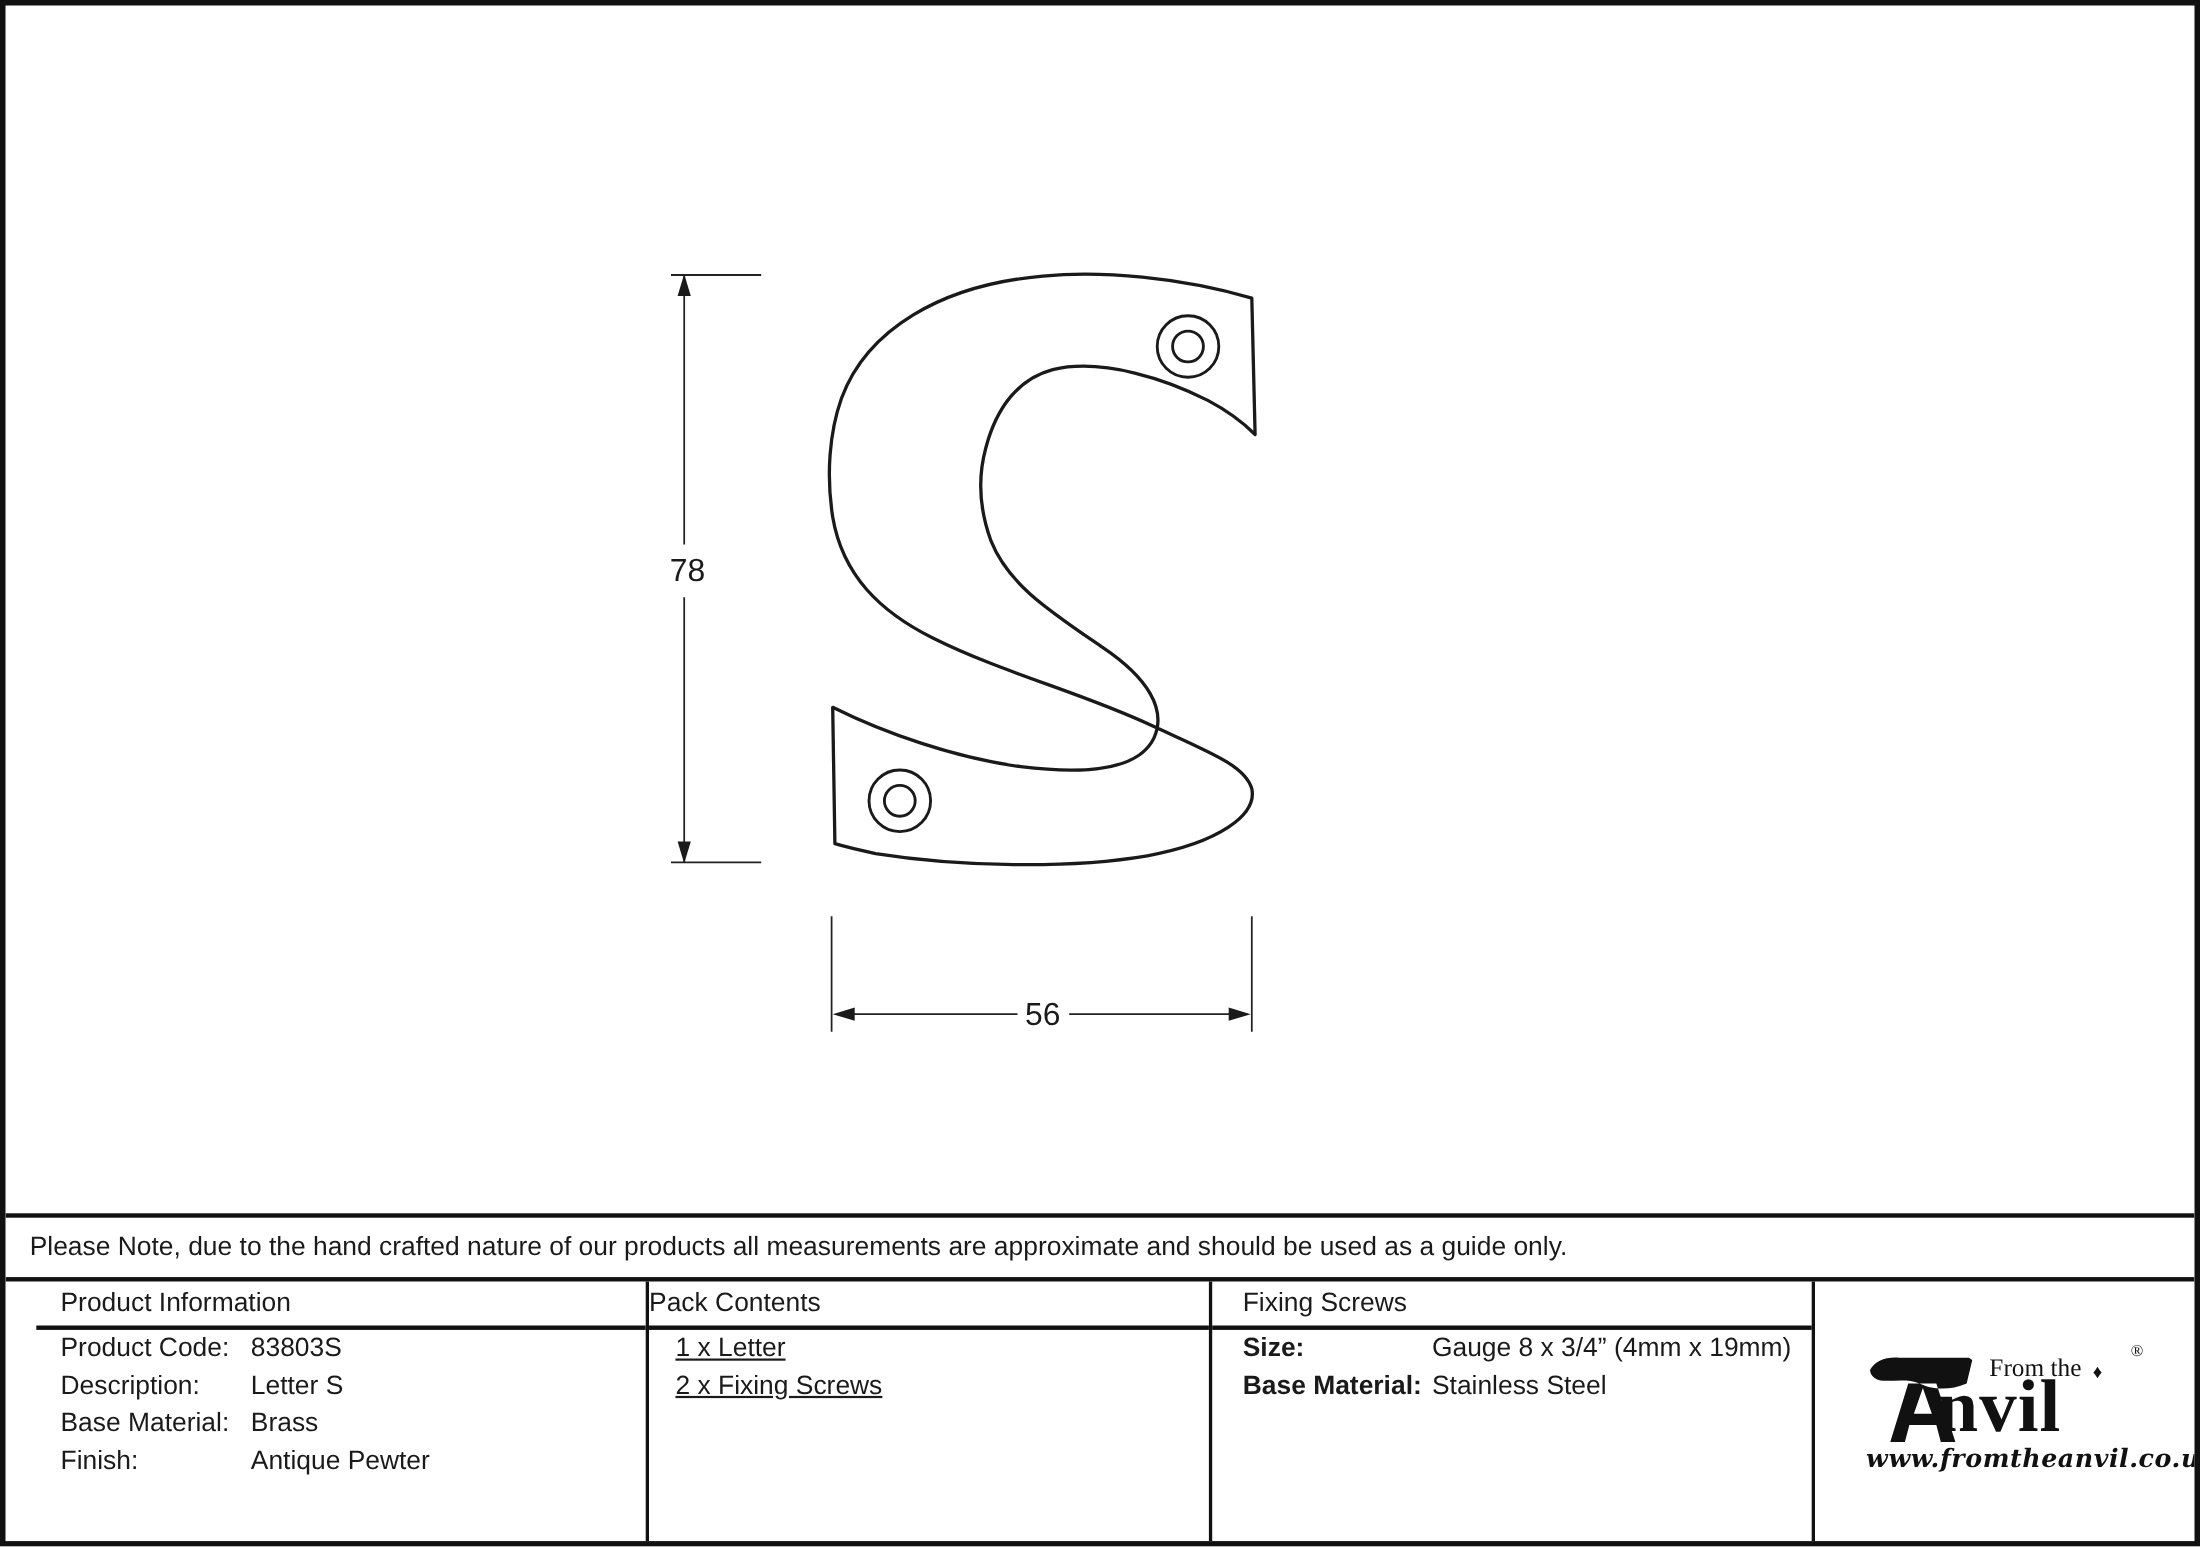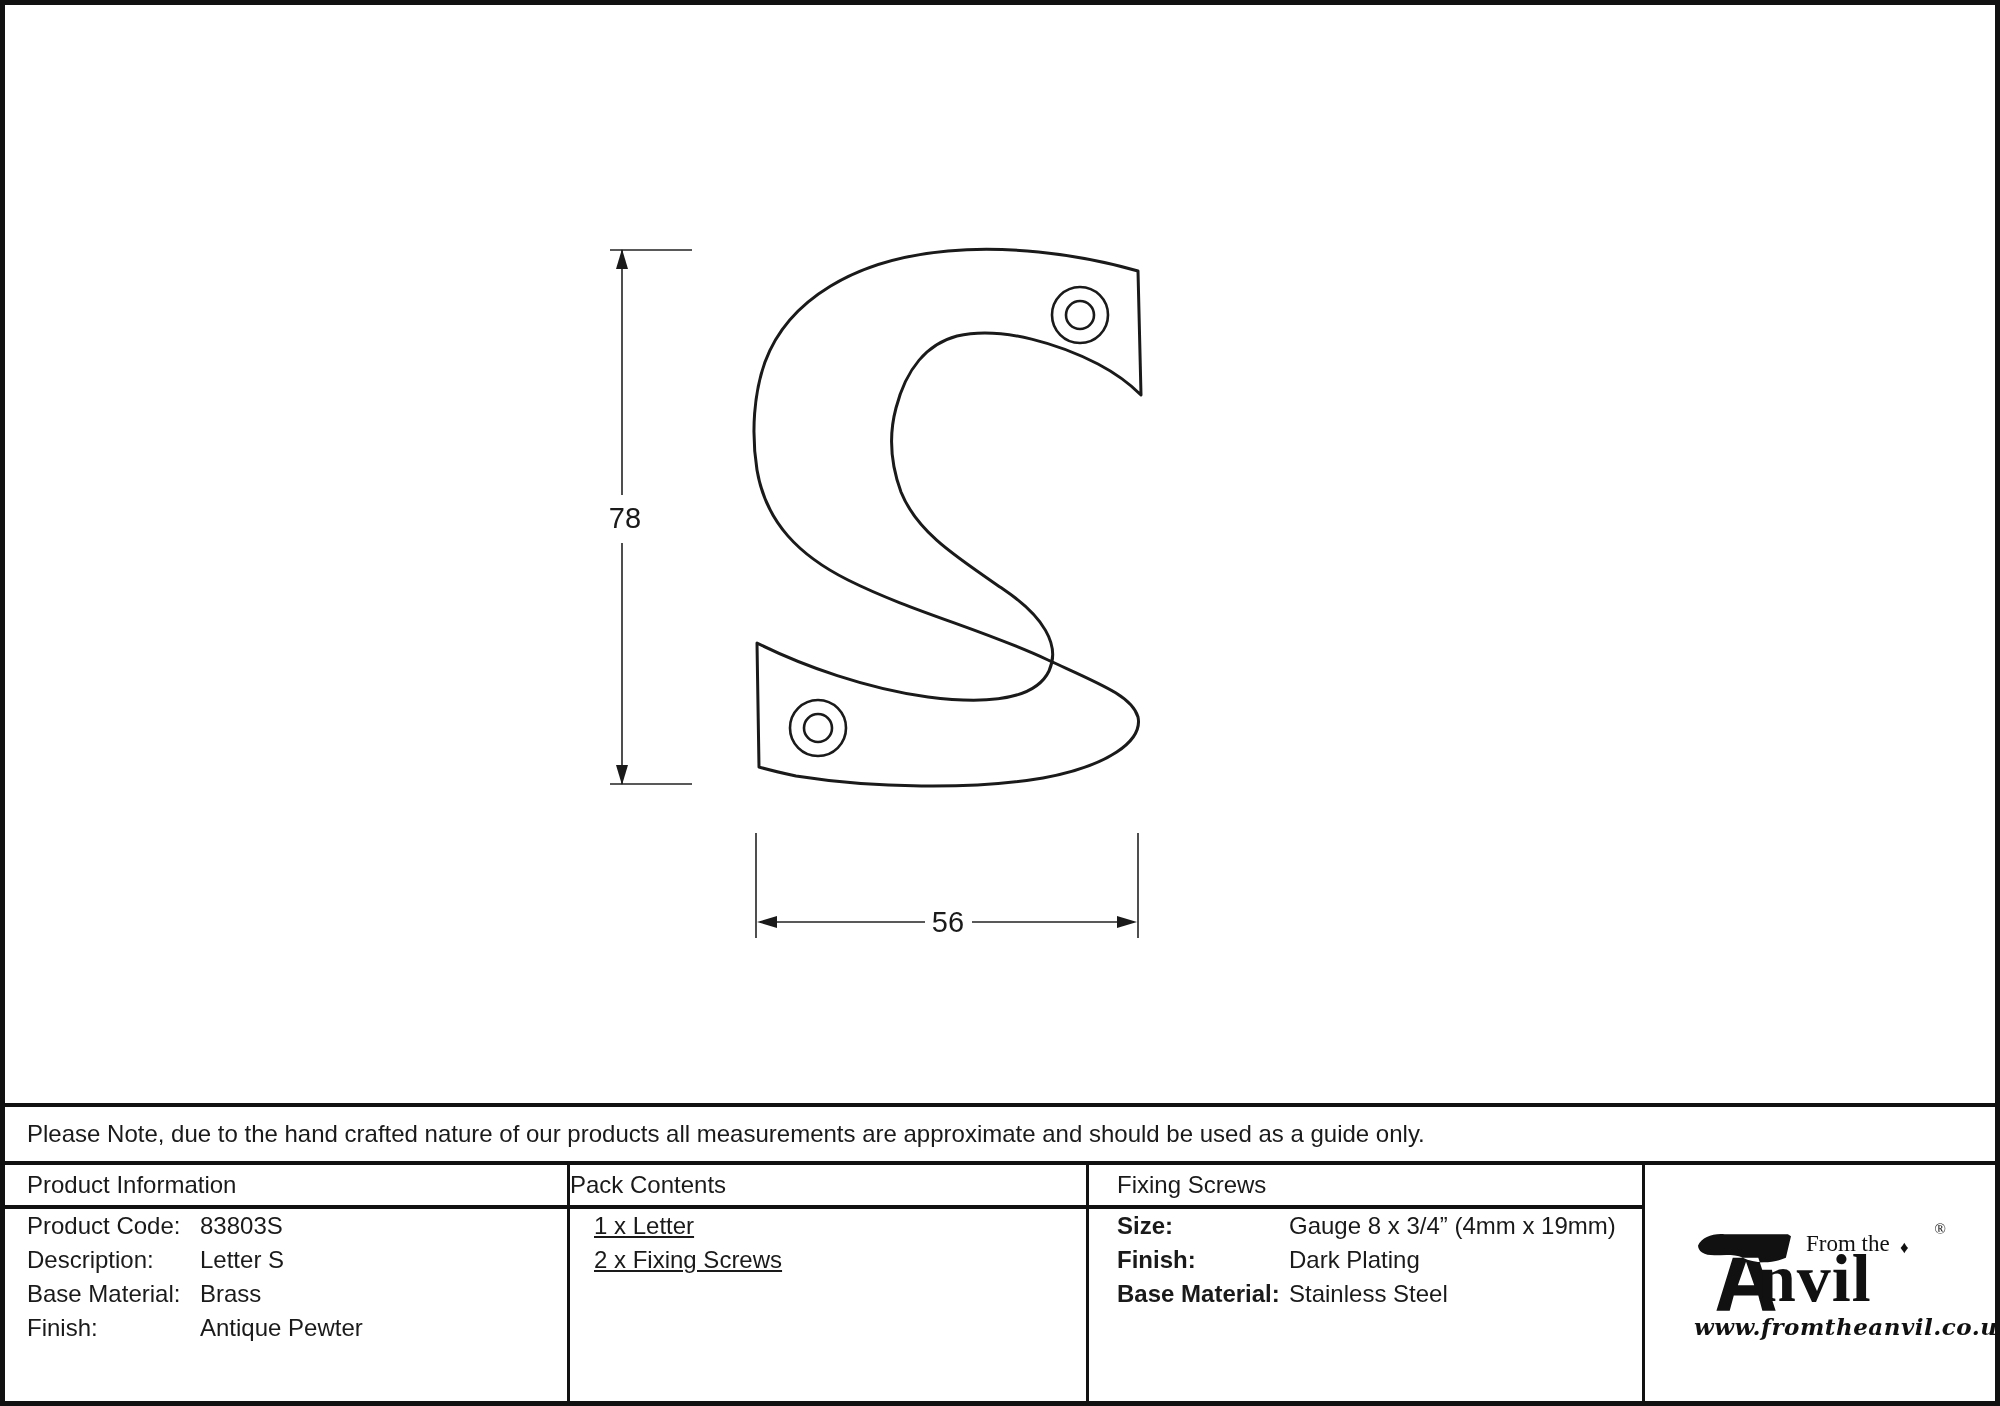--- a/index.html
+++ b/index.html
@@ -22,21 +22,21 @@
     display:flex;align-items:center;
     font-size:24px;
   }
   .note-row .note-text{padding-left:22px;}
   .info-table{
     position:absolute;left:0;top:1160px;width:1990px;height:236px;
     display:flex;
   }
   .col{box-sizing:border-box;height:236px;}
   .col.bordered{border-right:3px solid #111;}
-  .col1{width:565px;}
+  .col1{width:565px;margin-left:28px;}
   .col2{width:519px;}
   .col3{width:556px;}
   .col4{width:350px;display:flex;align-items:center;justify-content:center;}
   .col-header{
     box-sizing:border-box;height:44px;border-bottom:4px solid #111;
     font-size:24px;line-height:40px;
   }
   .col1 .col-header{padding-left:22px;}
   .col2 .col-header{}
   .col3 .col-header{padding-left:28px;}
@@ -151,23 +151,20 @@
       </div>
     </div>
 
     <div class="col col3 bordered">
       <div class="col-header">Fixing Screws</div>
       <div class="col-body">
         <div class="kv">
           <span class="k">Size:</span><span class="v">Gauge 8 x 3/4” (4mm x 19mm)</span>
         </div>
         <div class="kv">
-          <span class="k">Finish:</span><span class="v">Dark Plating</span>
-        </div>
-        <div class="kv">
           <span class="k">Base Material:</span><span class="v">Stainless Steel</span>
         </div>
       </div>
     </div>
 
     <div class="col col4">
       <div class="logo-wrap">
         <svg class="anvil-icon" viewBox="0 0 94 78" xmlns="http://www.w3.org/2000/svg">
           <path fill="#111" fill-rule="evenodd" d="
             M 2 14

